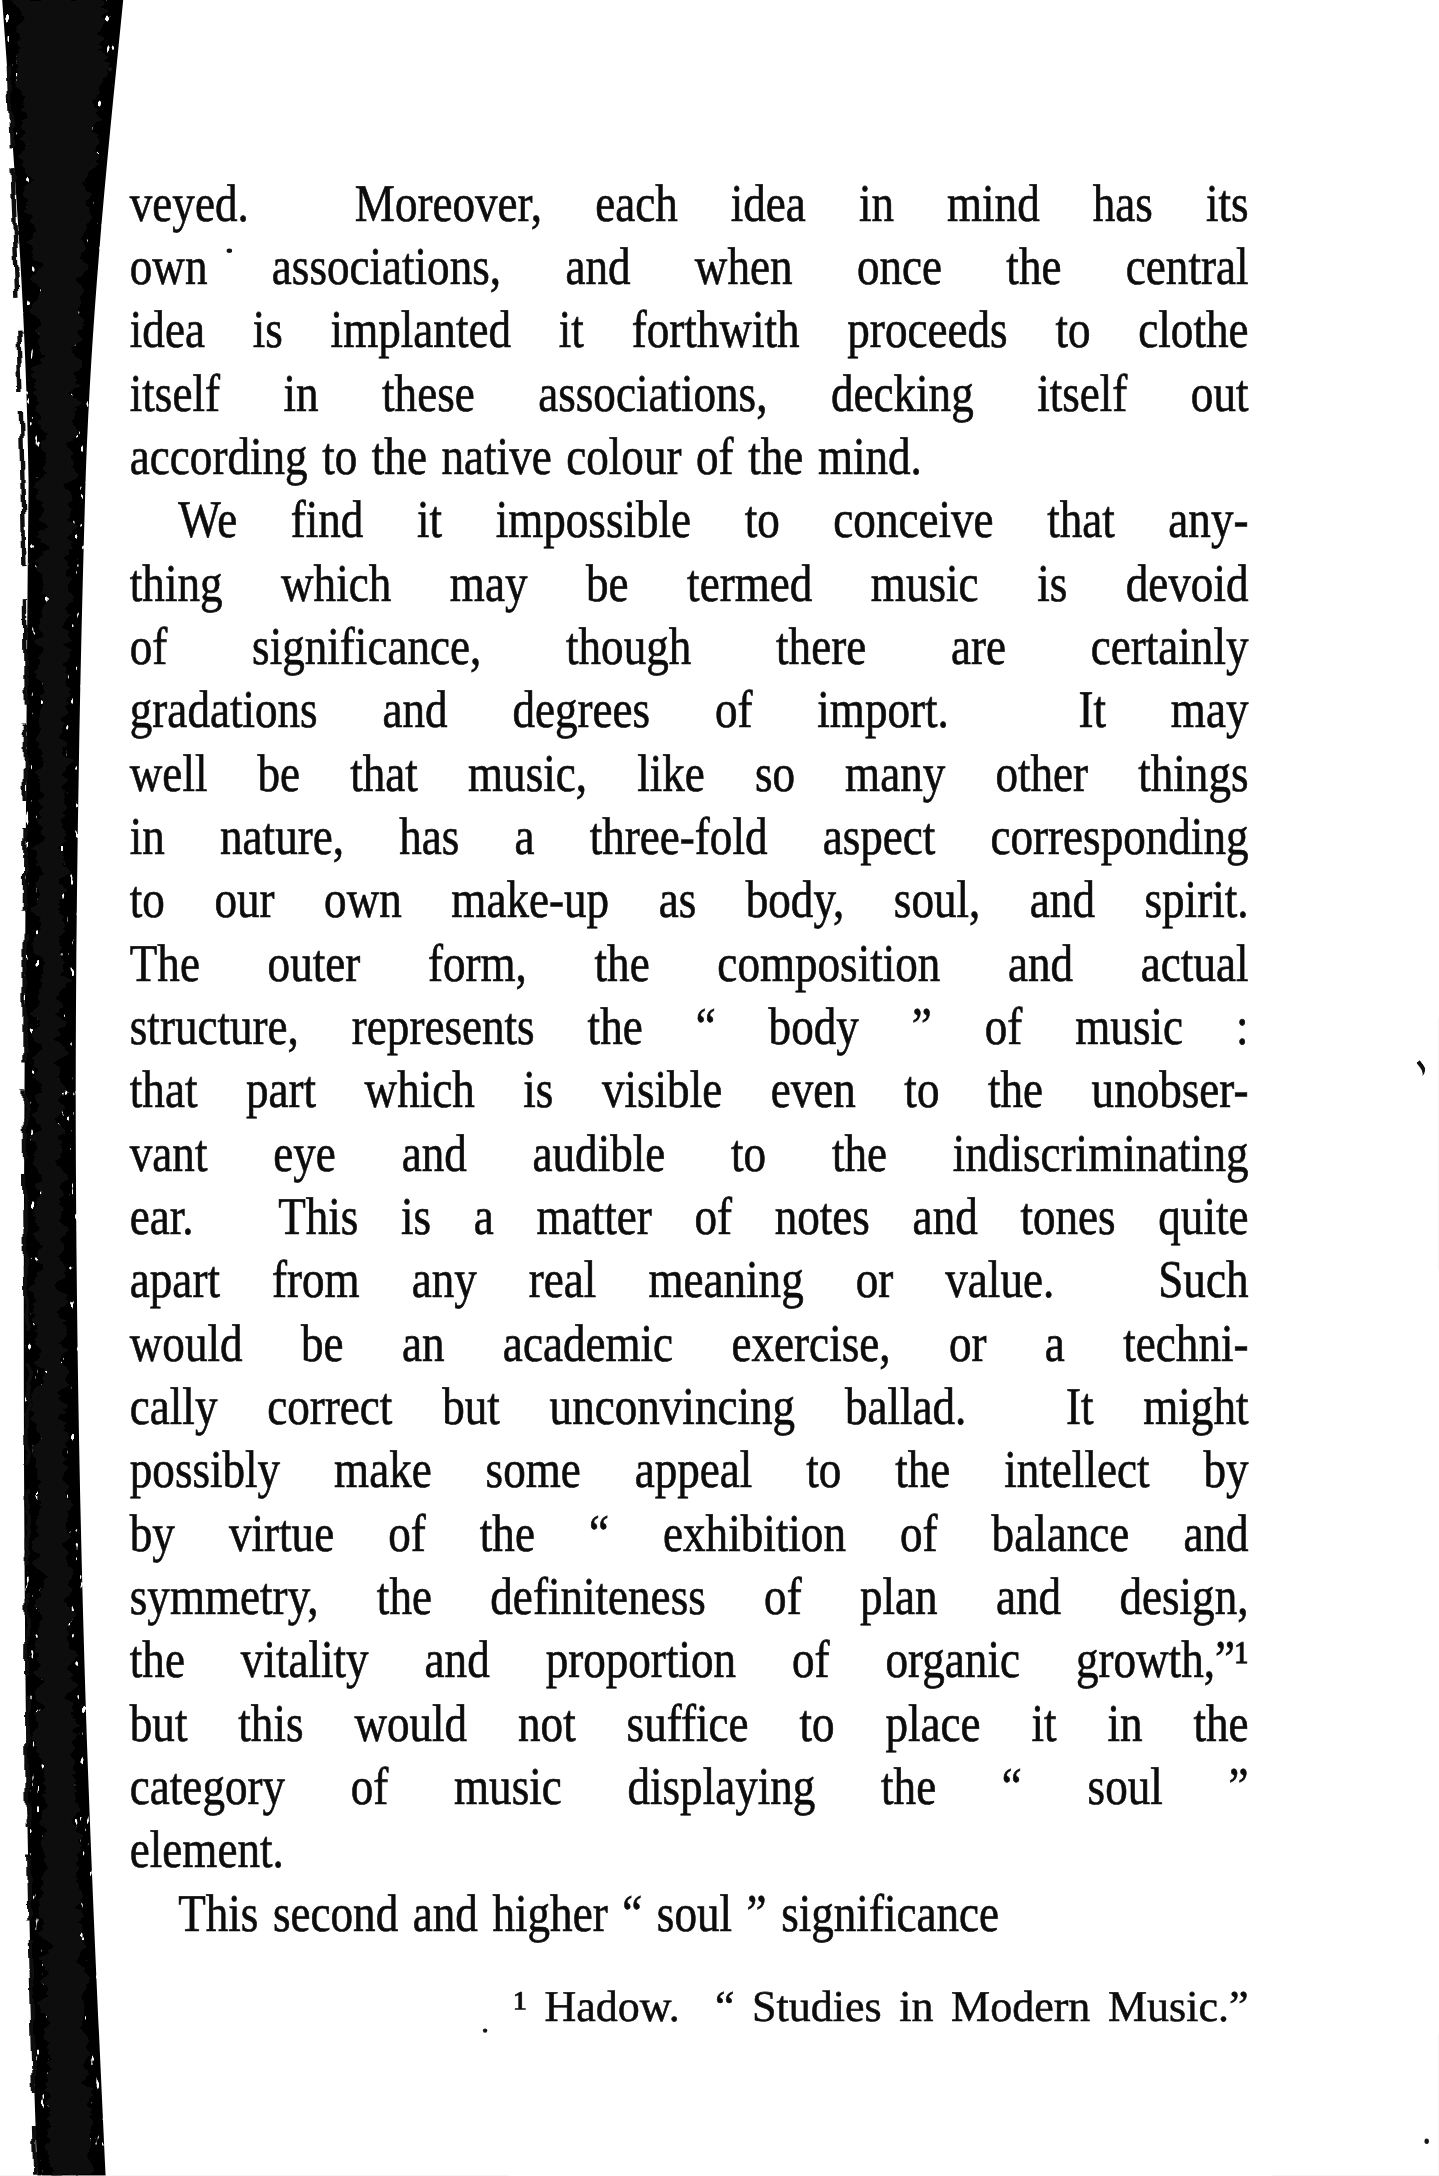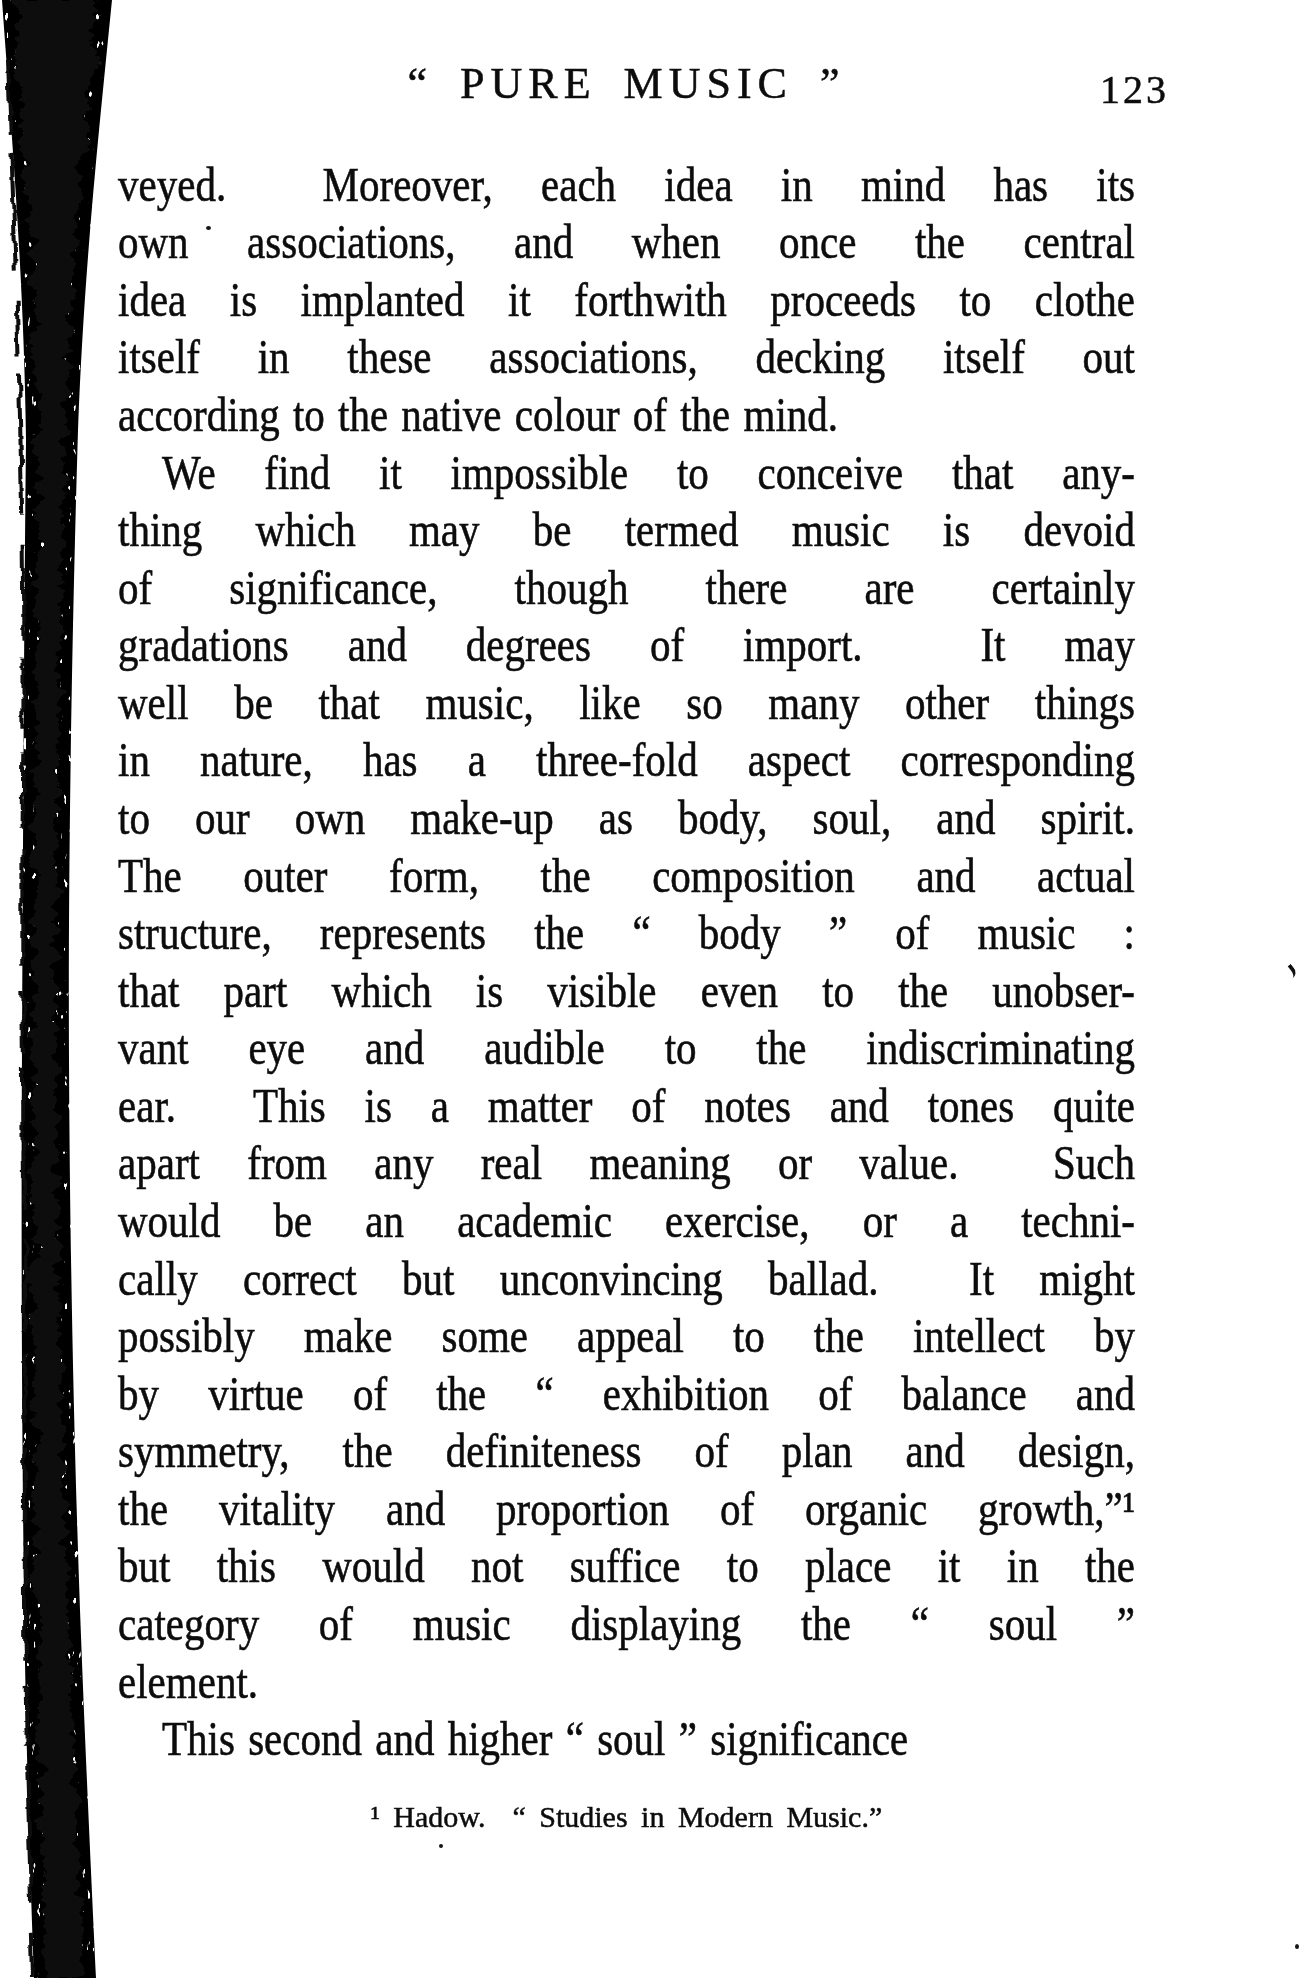--- a/index.html
+++ b/index.html
@@ -31,21 +31,21 @@
   }
   .line{
     text-align:justify;
     text-align-last:justify;
     height:49px;overflow:visible;white-space:nowrap;
   }
   .line.last{text-align-last:left;white-space:normal;}
   .line.indent{text-indent:44px;}
   .footnote{
     position:absolute;left:118px;top:1800px;width:1017px;
-    text-align:center;font-size:30px;word-spacing:6px;
+    text-align:right;font-size:40px;word-spacing:6px;
   }
   .speck{position:absolute;background:#151515;border-radius:50%;}
   .speck.s1{left:98px;top:61px;width:4px;height:4px;}
   .speck.s2{left:206px;top:226px;width:5px;height:4px;}
   .speck.s3{left:439px;top:1844px;width:4px;height:4px;}
   .speck.s4{left:1295px;top:1944px;width:4px;height:5px;}
   .tickmark{
     position:absolute;left:1284px;top:966px;width:8px;height:13px;
     border-right:4px solid #101010;border-radius:0 0 8px 0;
     transform:rotate(-38deg);
@@ -77,24 +77,20 @@
          C86,1770 92,1890 96,1978 L34,1978 C30,1870 26,1740 24,1600 C22,1430 21,1250 22,1050
          C23,850 24,620 26,440 C24,280 12,140 2,0 Z"></path>
 
     <path filter="url(#fRough)" fill="#080808" d="M12,0 L98,0 C86,130 72,260 66,420 C60,620 56,850 57,1050 C58,1250 62,1430 68,1600
          C74,1760 80,1880 84,1978 L46,1978 C42,1870 38,1740 36,1600 C34,1430 33,1250 34,1050
          C35,850 36,620 38,440 C36,280 22,130 12,0 Z"></path>
 
     <path filter="url(#fLine)" fill="none" stroke="#0a0a0a" stroke-width="4" stroke-dasharray="75 18 120 26 60 16 140 30 95 20 70 24" d="M8,60 C16,280 26,500 23,780 C20,1060 27,1250 25,1490 C23,1690 30,1850 33,1978"></path>
   </svg>
 
-  <header class="page-header">
-    <div class="running-title">“ PURE MUSIC ”</div>
-    <div class="page-number">123</div>
-  </header>
 
   <main class="text-block">
       <div class="line">veyed.&nbsp; Moreover, each idea in mind has its</div>
       <div class="line">own associations, and when once the central</div>
       <div class="line">idea is implanted it forthwith proceeds to clothe</div>
       <div class="line">itself in these associations, decking itself out</div>
       <div class="line last">according to the native colour of the mind.</div>
       <div class="line indent">We find it impossible to conceive that any-</div>
       <div class="line">thing which may be termed music is devoid</div>
       <div class="line">of significance, though there are certainly</div>

